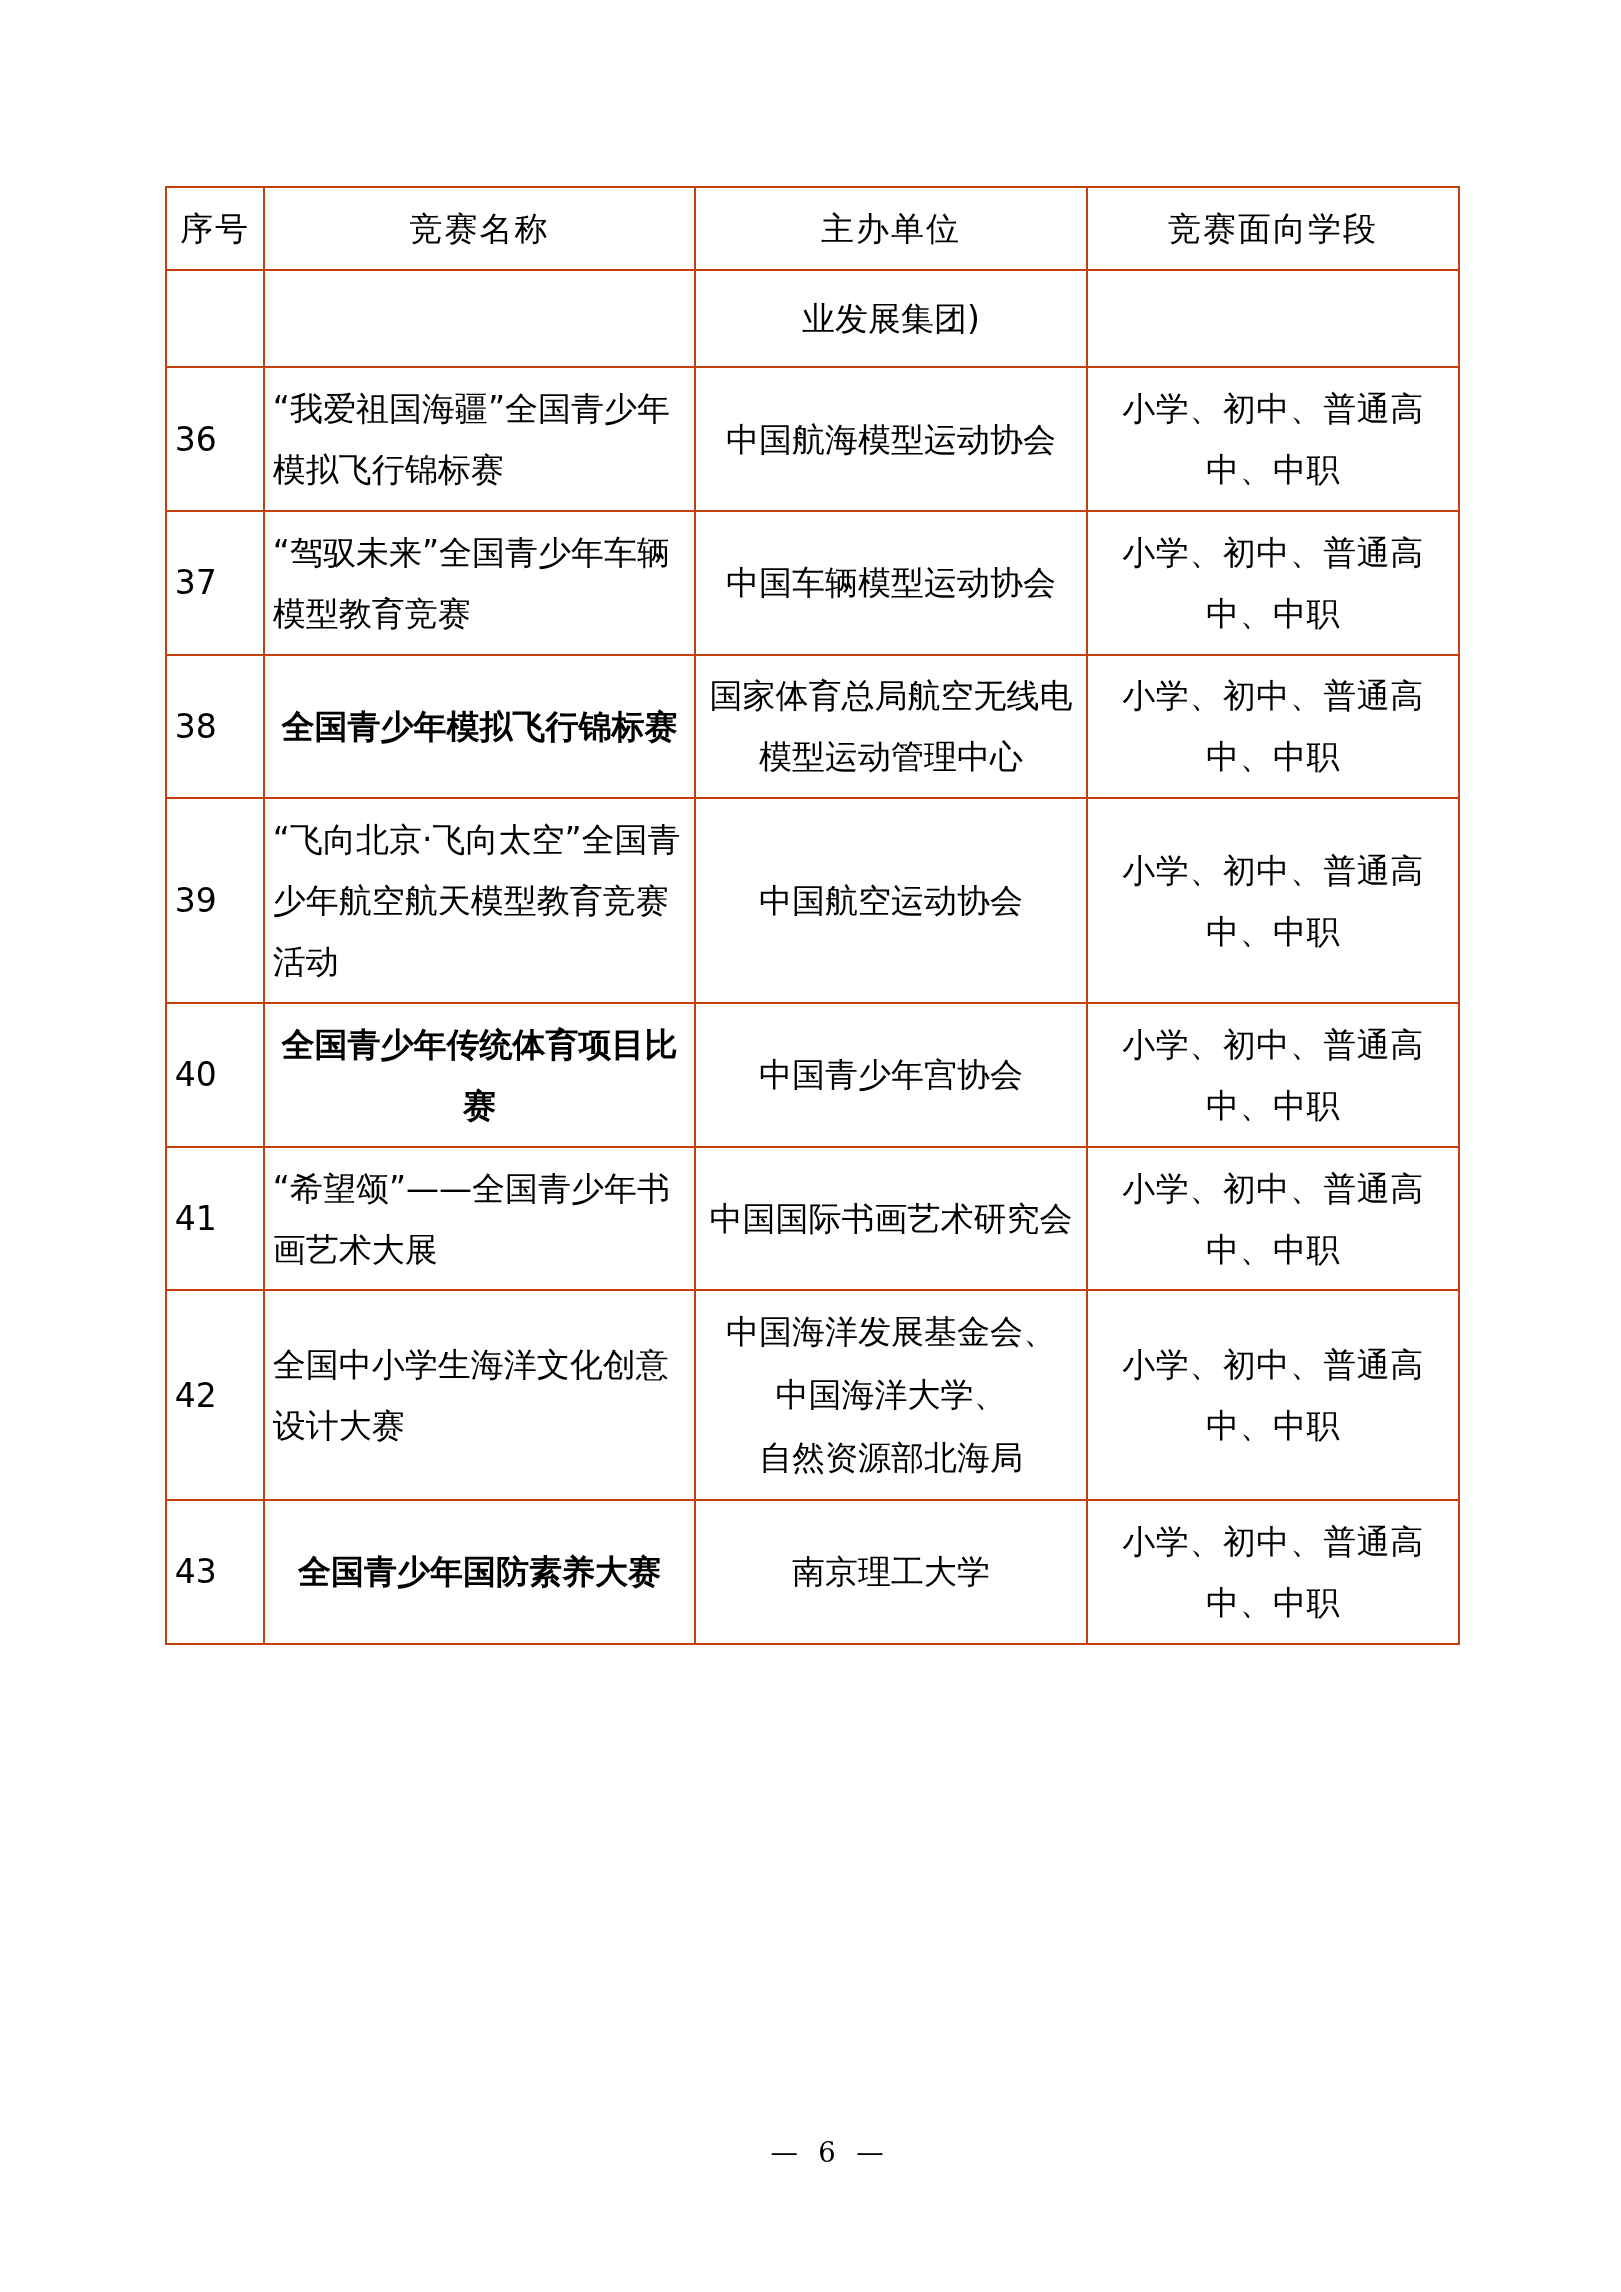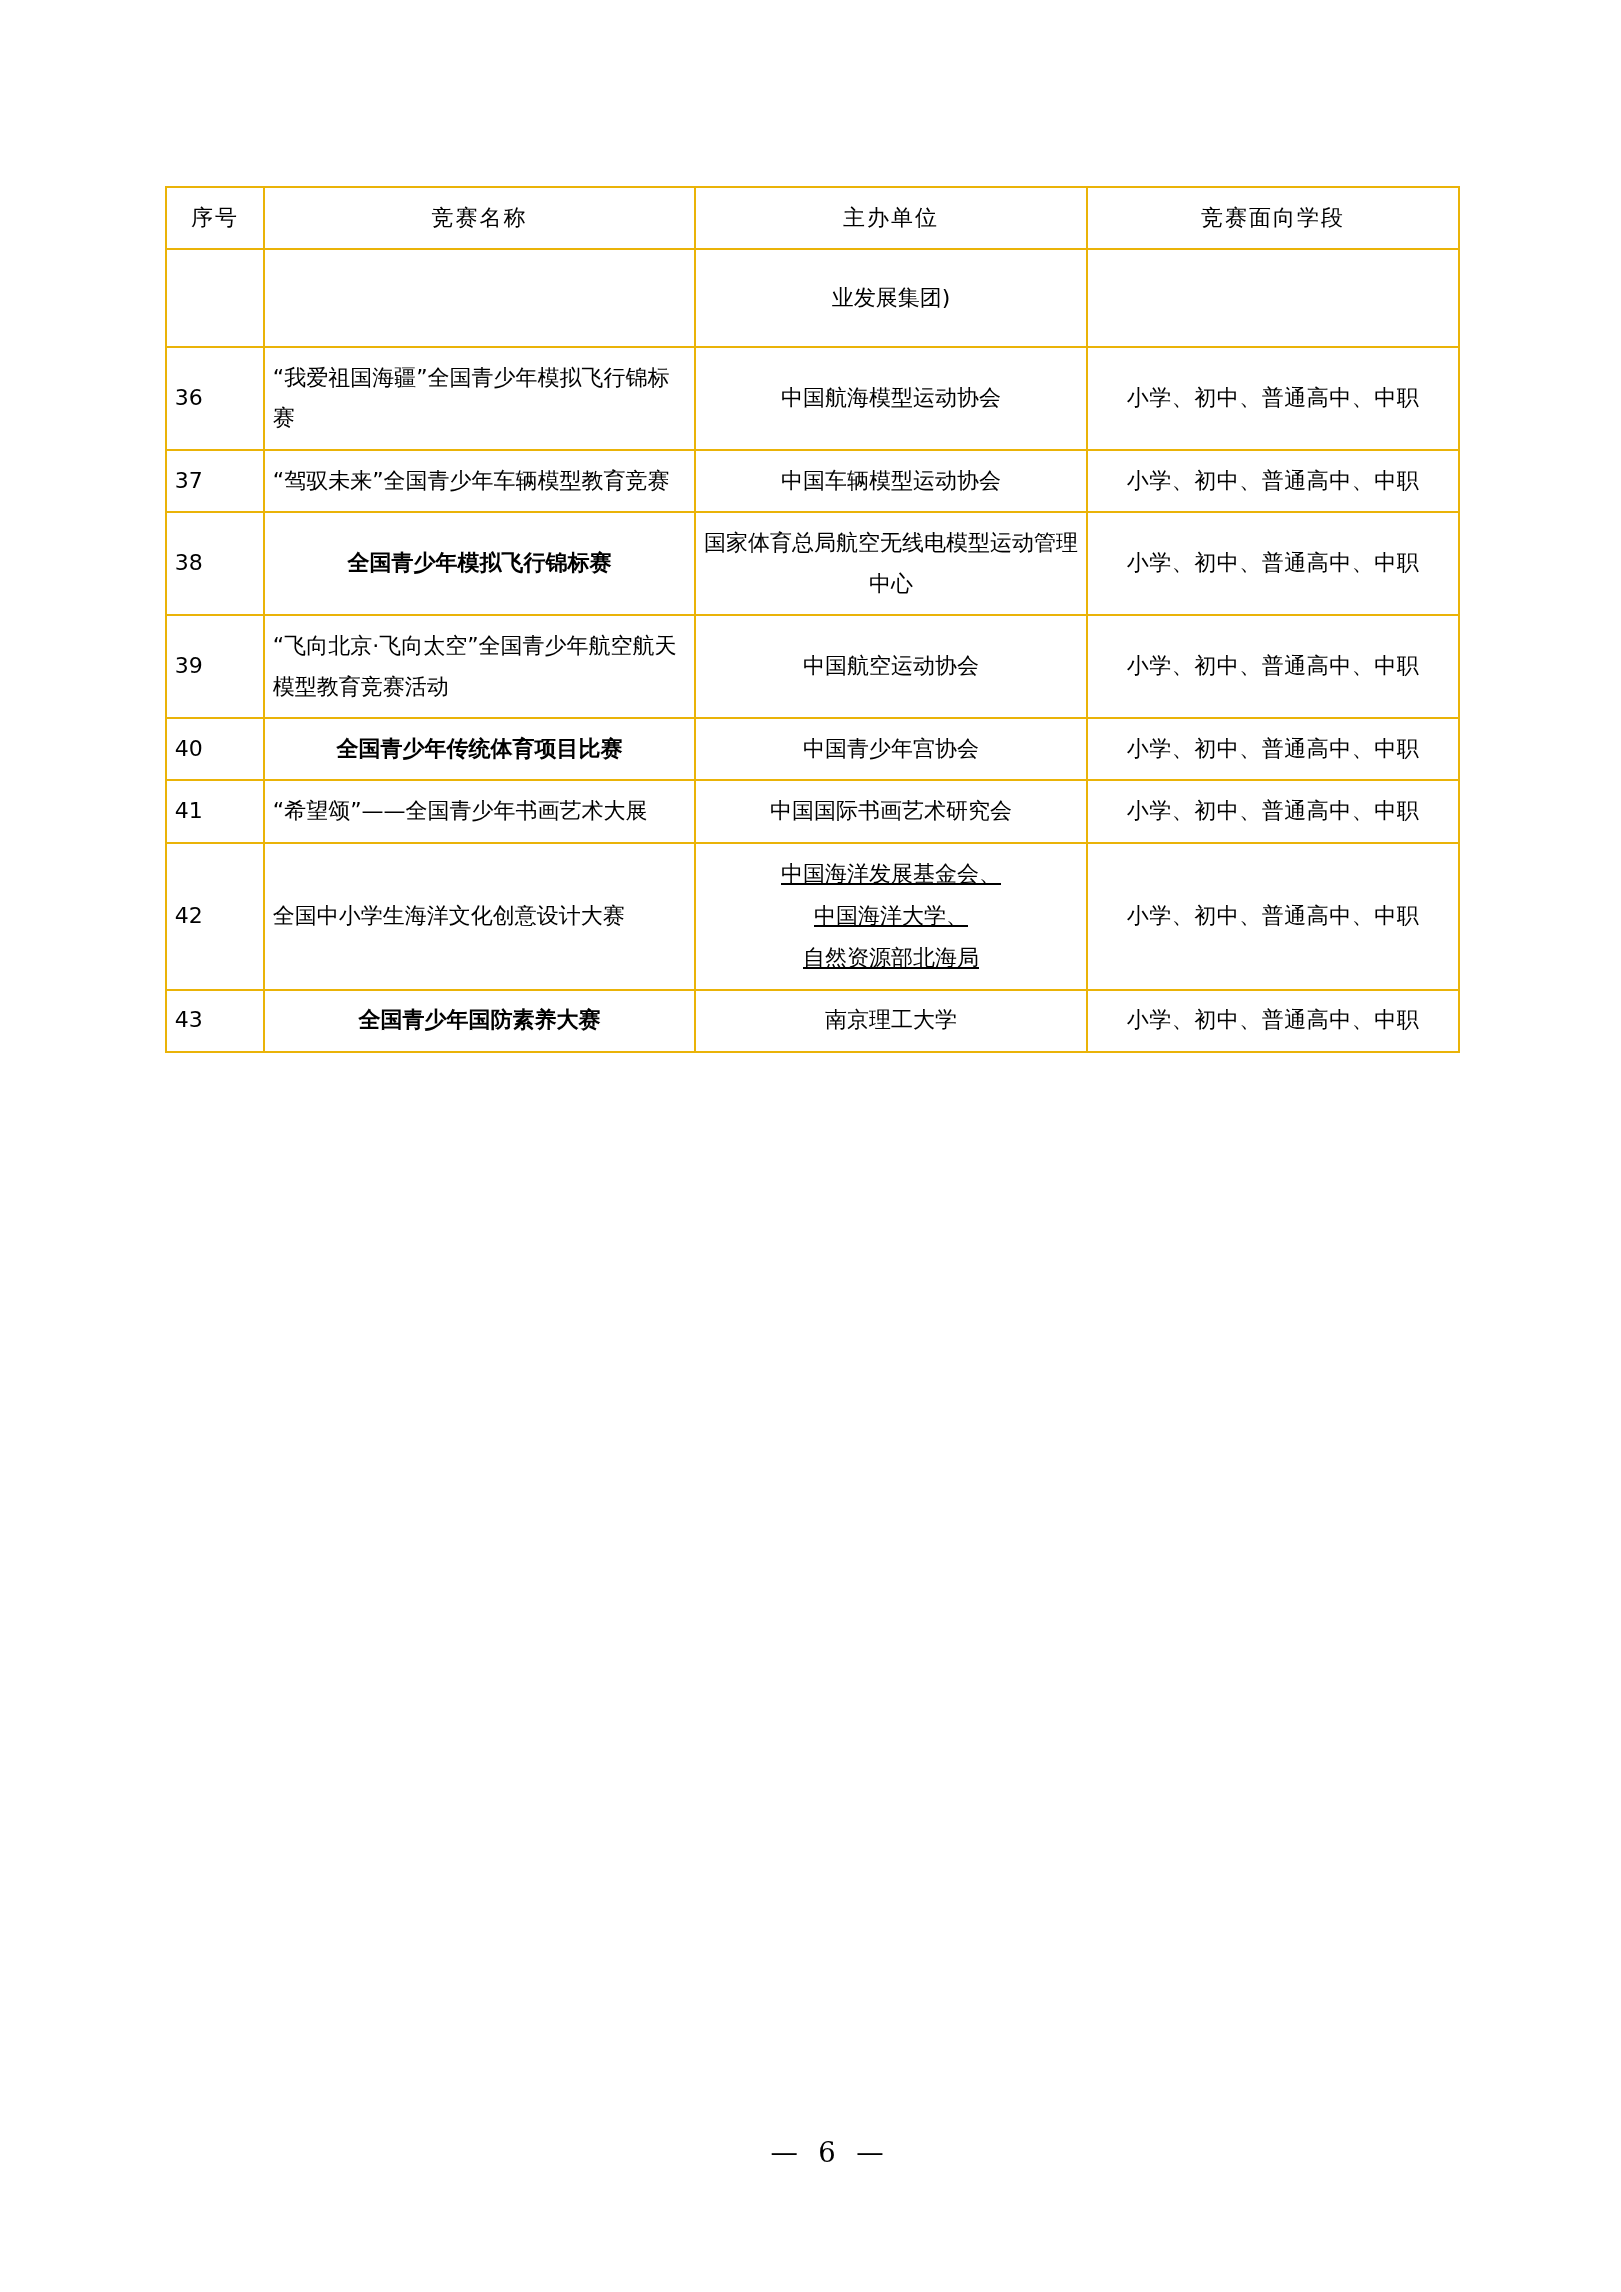--- a/index.html
+++ b/index.html
@@ -27,25 +27,25 @@
     left: 165px;
     top: 186px;
     width: 1294px;
   }
   table.doc-table {
     border-collapse: collapse;
     width: 1294px;
     table-layout: fixed;
   }
   table.doc-table td, table.doc-table th {
-    border: 2px solid #eab308;
+    border: 2px solid #c2410c;
     padding: 9.8px 7.8px;
     vertical-align: middle;
     font-weight: normal;
-    font-size: 22px;
+    font-size: 33px;
     line-height: 1.85;
   }
   col.c-idx { width: 98px; }
   col.c-name { width: 431px; }
   col.c-org  { width: 392px; }
   col.c-stage{ width: 372px; }
 
   .hdr td {
     text-align: center;
     font-size: 26.5px;
@@ -74,21 +74,20 @@
   .cell-stage {
     text-align: center;
     font-size: 24.5px;
     letter-spacing: 0.5px;
   }
   .cont-row td {
     height: 76px;
   }
   .multi-line > div {
     line-height: 1.9;
-    text-decoration: underline;
   }
   .footer {
     position: absolute;
     left: 0;
     top: 2137px;
     width: 1621px;
     text-align: center;
     font-size: 27.4px;
     font-family: "DejaVu Serif", "Liberation Serif", serif;
   }

